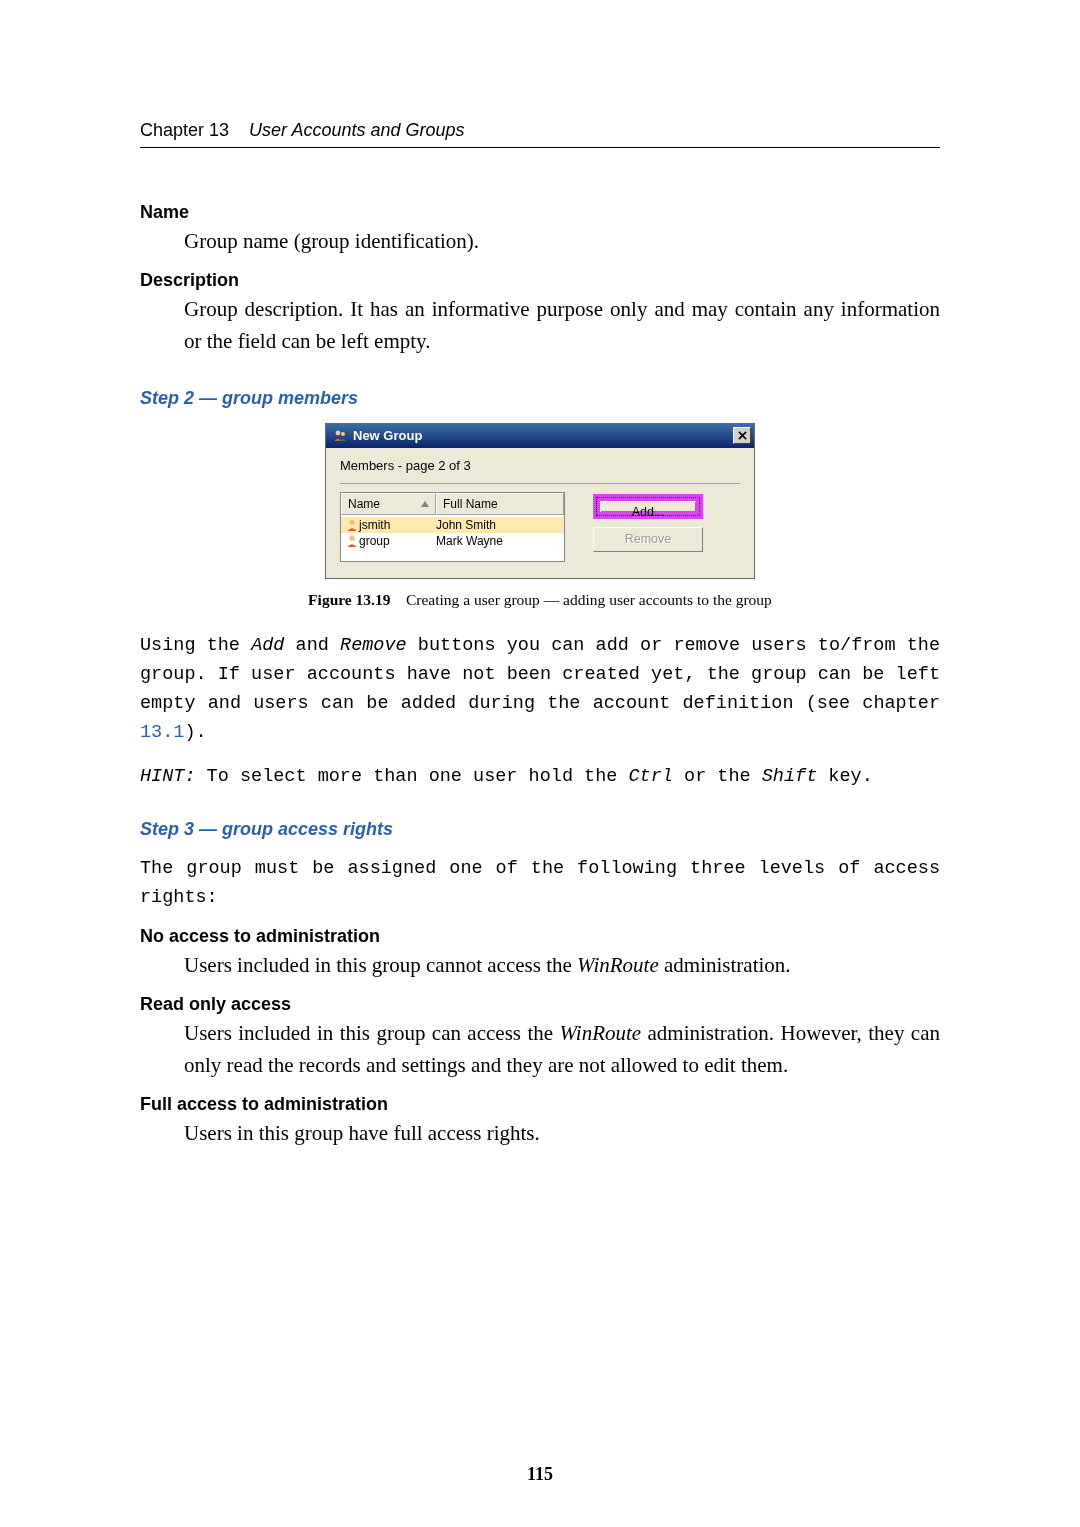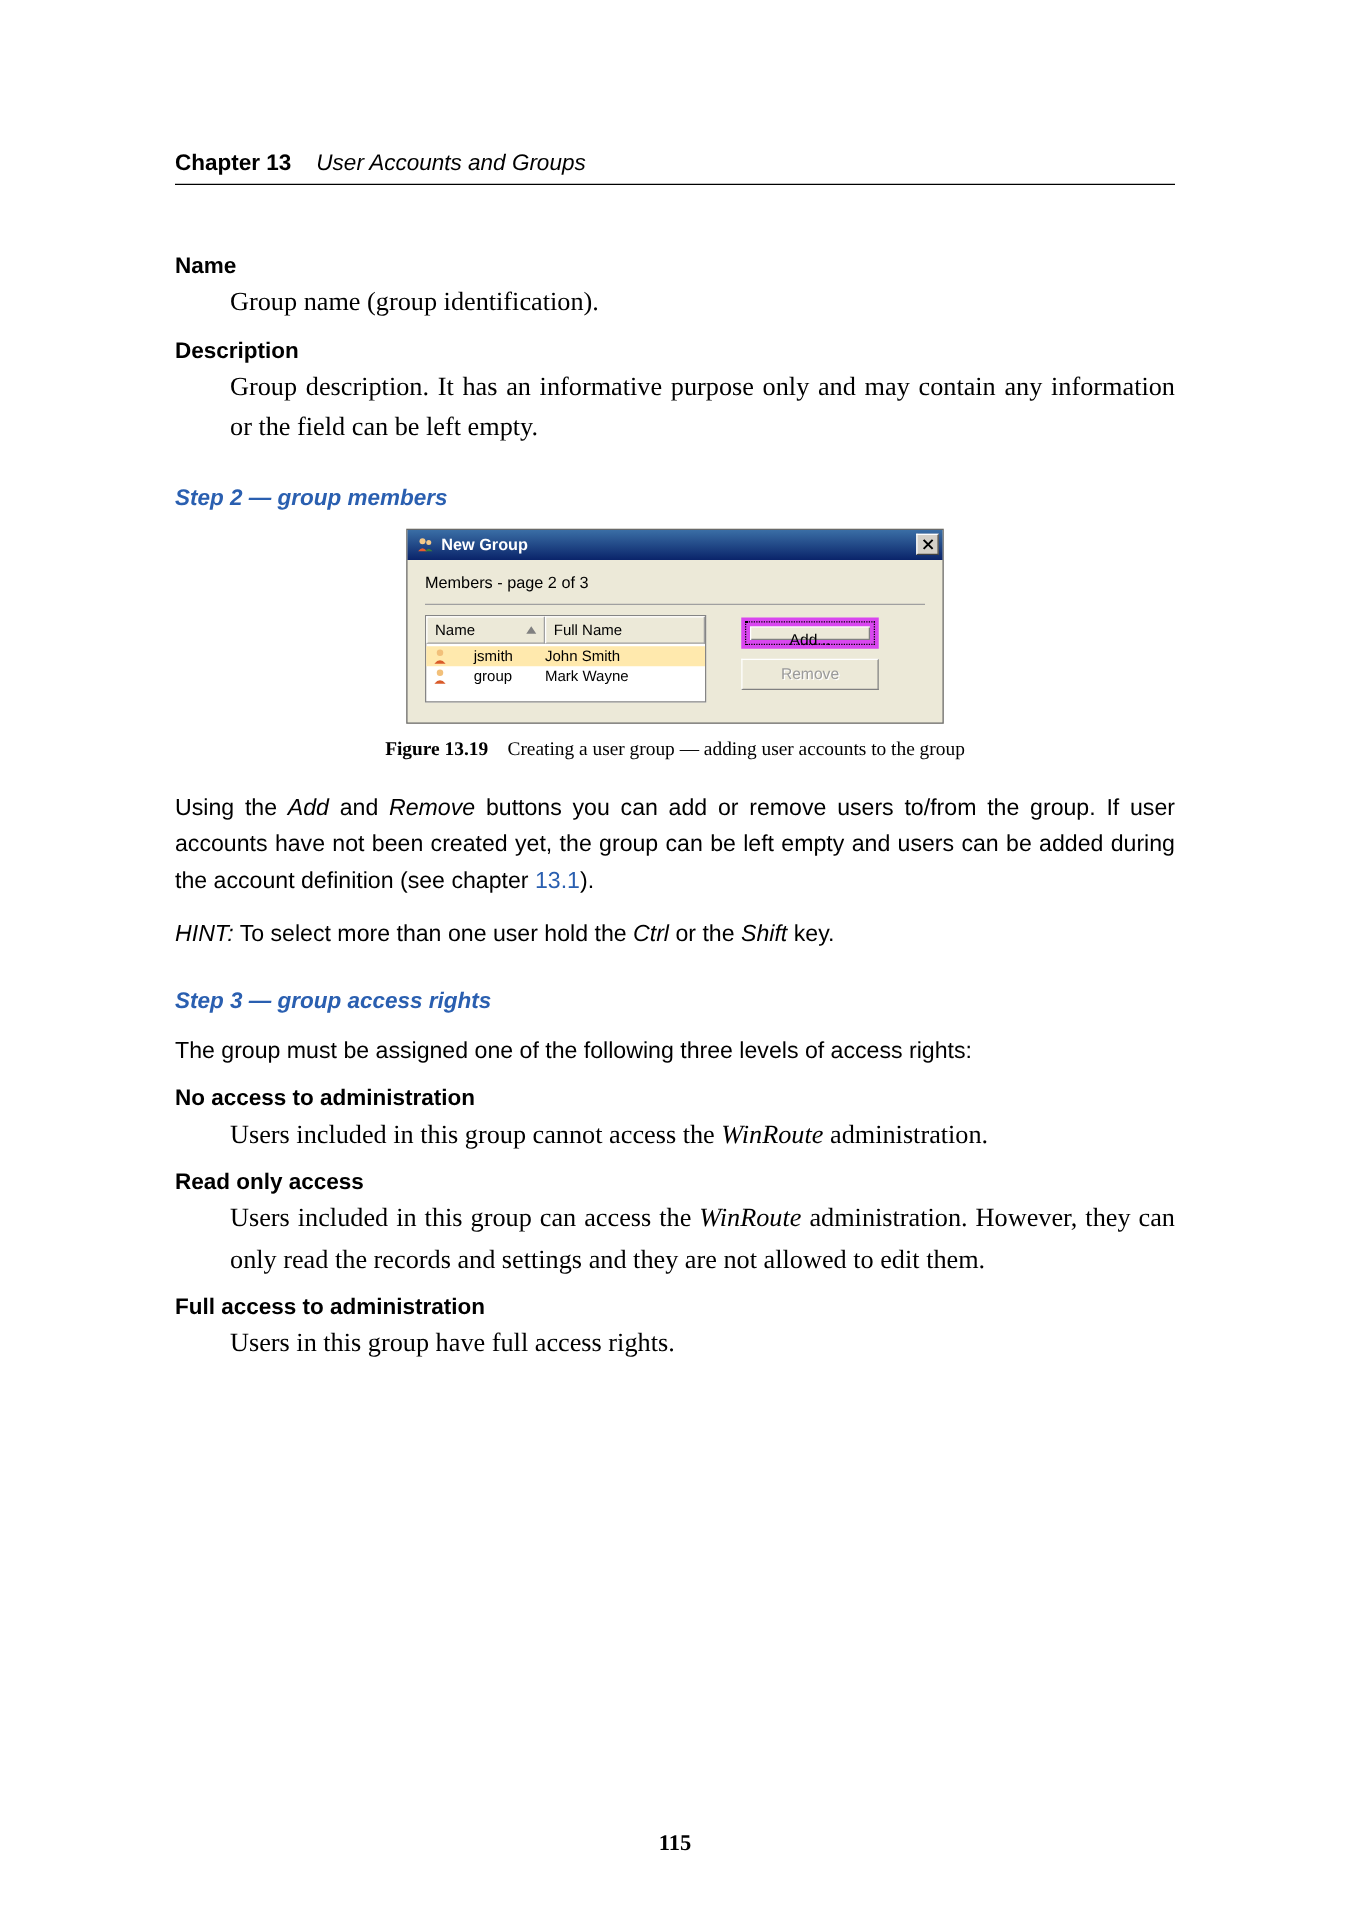--- a/index.html
+++ b/index.html
@@ -14,21 +14,21 @@
   .page {
     padding: 120px 140px 40px 140px;
   }
   .chapter-line {
     font-family: 'Lucida Sans', 'Trebuchet MS', Verdana, sans-serif;
     font-size: 18px;
     border-bottom: 1.5px solid #000;
     padding-bottom: 6px;
     margin-bottom: 54px;
   }
-  .chapter-line .bold { font-weight: 700; }
+  .chapter-line .bold { font-weight: 400; }
   .chapter-line .rest { font-weight: 400; font-style: italic; }
 
   .term {
     font-family: 'Lucida Sans', 'Trebuchet MS', Verdana, sans-serif;
     font-weight: 700;
     font-size: 18px;
     margin-top: 10px;
   }
   .def {
     font-family: 'Lucida Bright', Georgia, serif;
@@ -131,21 +131,21 @@
     margin-left: 3px;
   }
   .lv-body { padding: 2px 0 12px 0; }
   .lv-row {
     display: flex;
     align-items: center;
     padding: 1px 4px;
     font-size: 12px;
   }
   .lv-row.selected { background: #ffe9ad; }
-  .lv-cell-name { width: 91px; display: flex; align-items: center; gap: 20px; }
+  .lv-cell-name { width: 91px; display: flex; align-items: center; gap: 0; }
   .lv-cell-full { flex: 1; }
   .user-ico {
     width: 14px; height: 14px;
     display: inline-flex; align-items: center; justify-content: center;
   }
   .btns { display: flex; flex-direction: column; gap: 8px; padding-top: 2px; }
   .winbtn {
     width: 110px; height: 25px;
     background: #ece9d8;
     border: 1px solid #808080;
@@ -170,21 +170,21 @@
 
   .fig-cap {
     text-align: center;
     font-family: 'Lucida Bright', Georgia, serif;
     font-size: 15.5px;
     margin: 12px 0 22px 0;
   }
   .fig-cap .fb { font-weight: 700; }
 
   .body-p {
-    font-family: Liberation Sans, sans-serif;
+    font-family: Liberation Mono, monospace;
     font-size: 18.5px;
     line-height: 1.58;
     text-align: justify;
     margin: 0 0 14px 0;
   }
   .em { font-style: italic; }
   .link { color: #2a5fb0; }
 
   .page-num {
     text-align: center;

